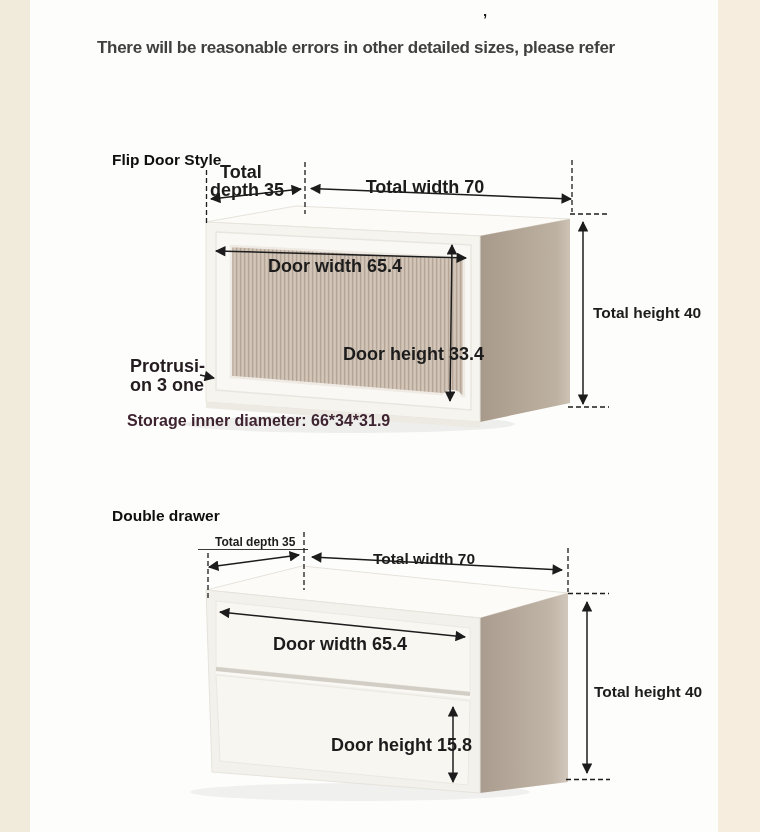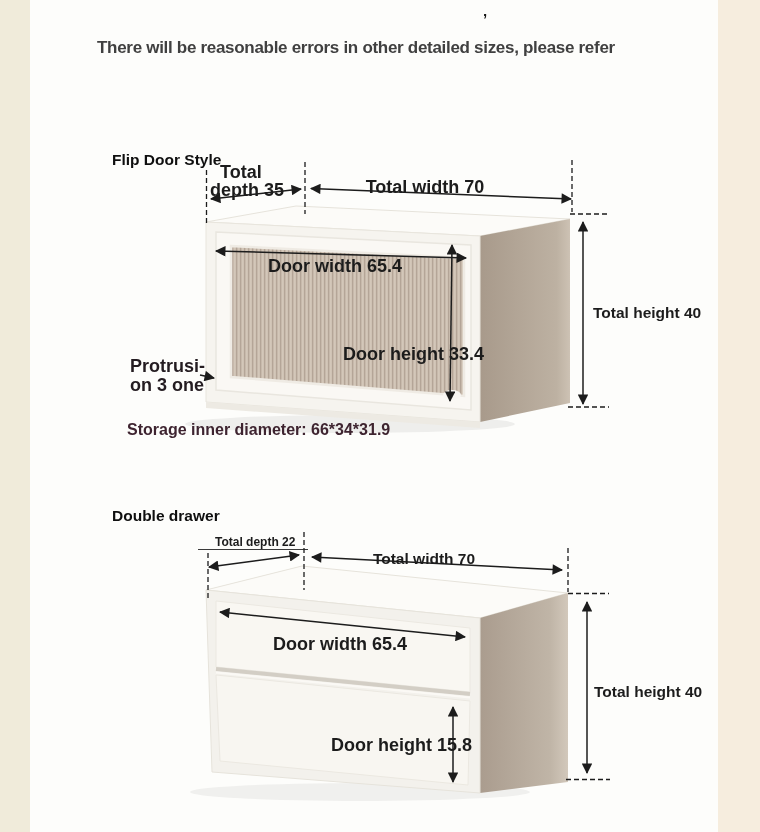--- a/index.html
+++ b/index.html
@@ -97,21 +97,21 @@
     <div>depth 35</div>
   </div>
   <div class="dim center" style="left:330px;top:164px;width:190px;">Total width 70</div>
   <div class="dim" style="left:593px;top:304px;font-size:15.5px;">Total height 40</div>
   <div class="dim" style="left:268px;top:257px;">Door width 65.4</div>
   <div class="dim" style="left:343px;top:345px;">Door height 33.4</div>
   <div class="dim protrusion" style="left:130px;top:357px;">
     <div>Protrusi-</div>
     <div>on 3 one</div>
   </div>
-  <div class="inner-note maroon" style="left:127px;top:421px;">Storage inner diameter: 66*34*31.9</div>
+  <div class="inner-note maroon" style="left:127px;top:412px;">Storage inner diameter: 66*34*31.9</div>
 
   <div class="sec-title" style="left:112px;top:507px;">Double drawer</div>
 
   <svg class="illus" style="left:120px;top:520px;" width="500" height="300" viewBox="0 0 500 300">
     <defs>
       <linearGradient id="side2" x1="0" y1="0" x2="1" y2="0">
         <stop offset="0" stop-color="#aa9c8e"></stop>
         <stop offset="0.8" stop-color="#c0b5a7"></stop>
         <stop offset="1" stop-color="#d2c8bb"></stop>
       </linearGradient>
@@ -133,19 +133,19 @@
     <path class="dimline" d="M89,47 L179,35" marker-start="url(#ah)" marker-end="url(#ah)"></path>
     <path class="dimline" d="M192,37 L442,50" marker-start="url(#ah)" marker-end="url(#ah)"></path>
     <path class="dashline" d="M448,28 V72"></path>
     <path class="dashline" d="M448,73.5 H489"></path>
     <path class="dimline" d="M467,82 V253" marker-start="url(#ah)" marker-end="url(#ah)"></path>
     <path class="dashline" d="M446,259.5 H490"></path>
     <path class="dimline" d="M100,92 L345,117" marker-start="url(#ah)" marker-end="url(#ah)"></path>
     <path class="dimline" d="M333,187 V262" marker-start="url(#ah)" marker-end="url(#ah)"></path>
   </svg>
 
-  <div class="dim small" style="left:215px;top:533px;">Total depth 22</div>
+  <div class="dim small" style="left:215px;top:533px;">Total depth 35</div>
   <div class="dim center" style="left:324px;top:536px;width:200px;font-size:15.5px;">Total width 70</div>
   <div class="dim" style="left:594px;top:683px;font-size:15.5px;">Total height 40</div>
   <div class="dim" style="left:273px;top:635px;">Door width 65.4</div>
   <div class="dim" style="left:331px;top:736px;">Door height 15.8</div>
 
 </div>
 
 </body></html>

